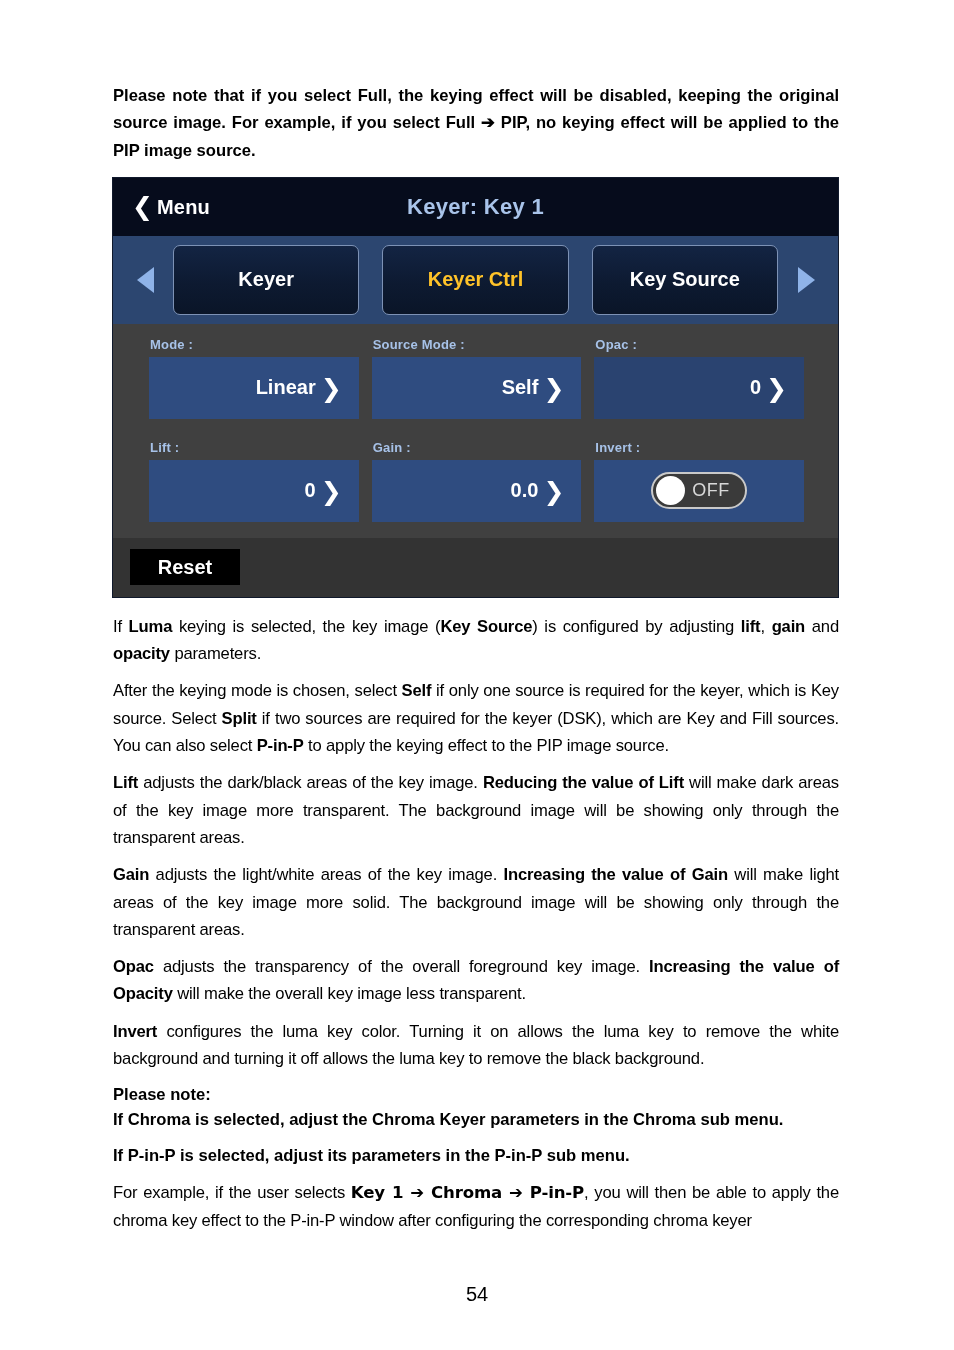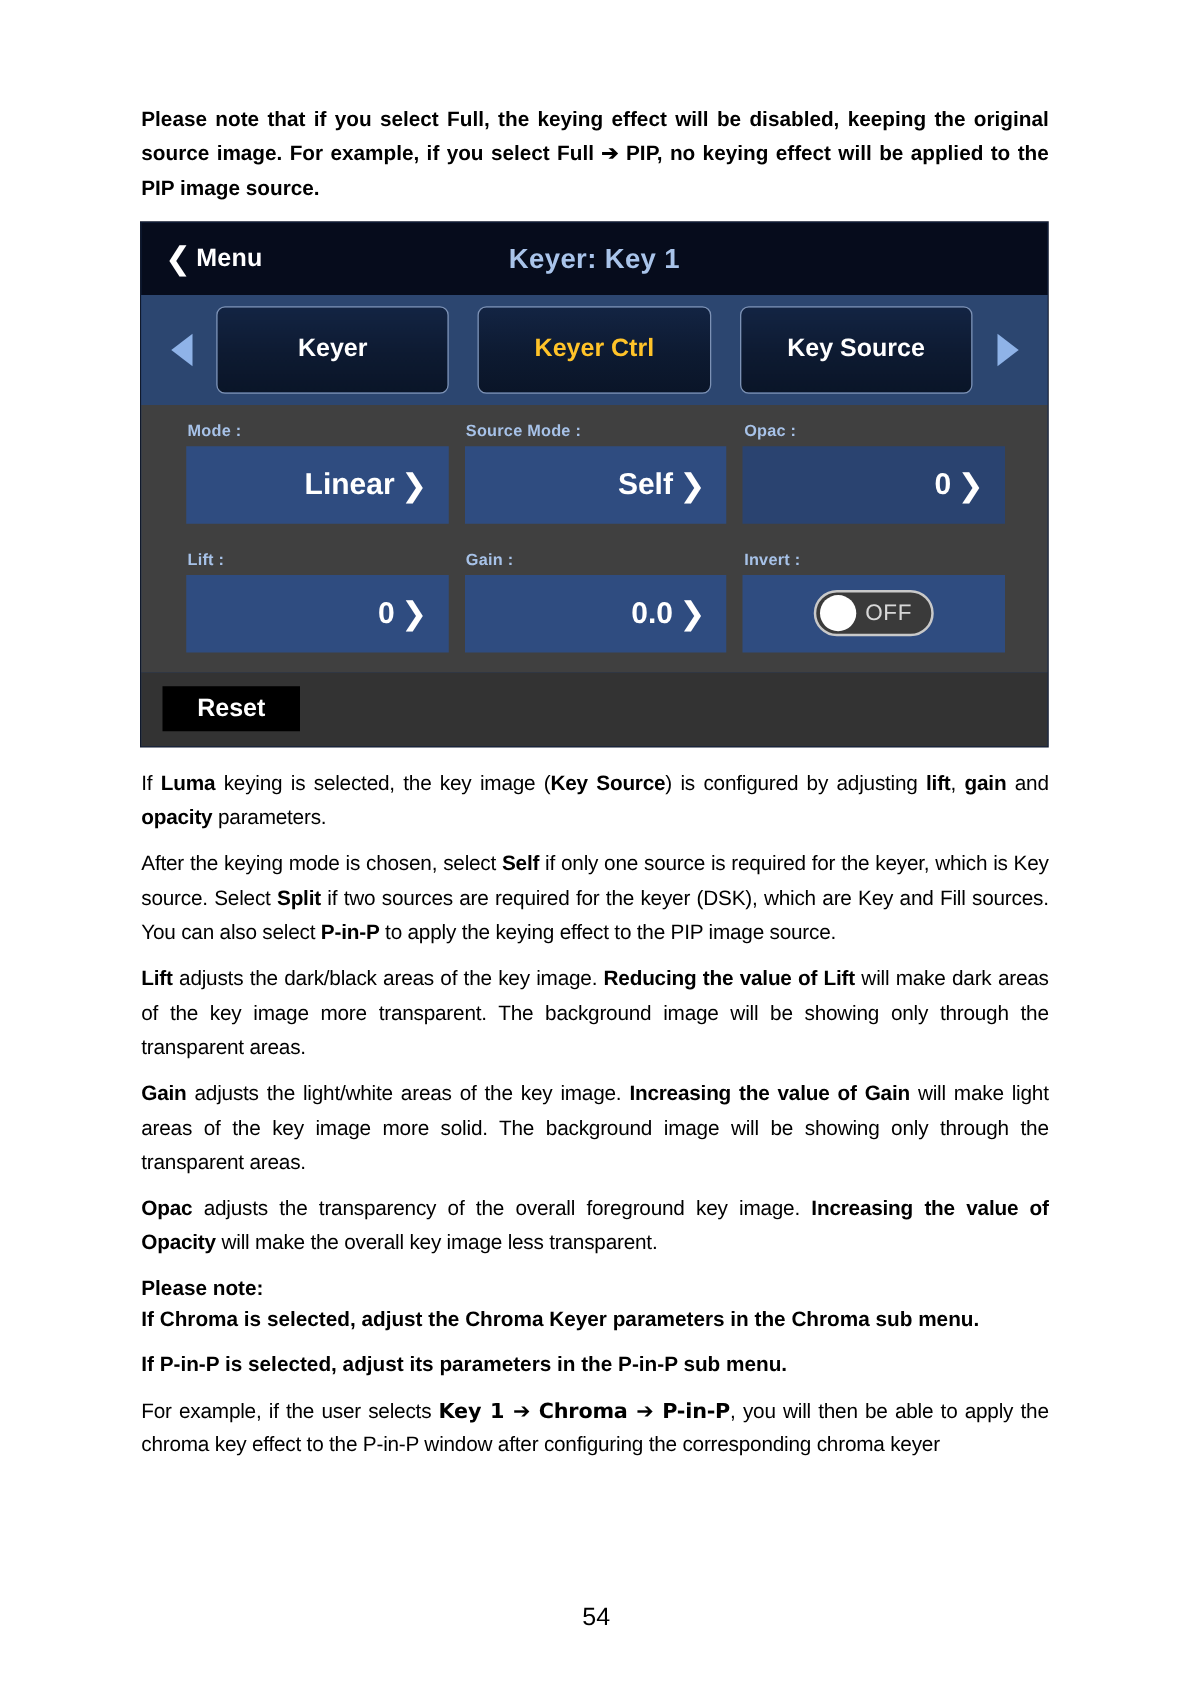--- a/index.html
+++ b/index.html
@@ -183,21 +183,21 @@
     align-items: center;
     justify-content: flex-end;
     padding-right: 19px;
     box-sizing: border-box;
     position: relative;
     cursor: pointer;
   }
   .param-field.dim { background: #2a4370; }
   .param-value {
     color: #ffffff;
-    font-size: 24px;
+    font-size: 20px;
     font-weight: bold;
     margin-right: 24px;
   }
   .field-chevron {
     color: #ffffff;
     font-size: 25px;
     line-height: 1;
     font-family: "DejaVu Sans", sans-serif;
     font-weight: 300;
     position: absolute;
@@ -366,20 +366,21 @@
     <p class="para"><span>If </span><b>Luma</b><span> keying is selected, the key image (</span><b>Key Source</b><span>) is configured by adjusting </span><b>lift</b><span>, </span><b>gain</b><span> and </span><b>opacity</b><span> parameters.</span></p>
 
     <p class="para"><span>After the keying mode is chosen, select </span><b>Self</b><span> if only one source is required for the keyer, which is Key source. Select </span><b>Split</b><span> if two sources are required for the keyer (DSK), which are Key and Fill sources. You can also select </span><b>P-in-P</b><span> to apply the keying effect to the PIP image source.</span></p>
 
     <p class="para"><b>Lift</b><span> adjusts the dark/black areas of the key image. </span><b>Reducing the value of Lift</b><span> will make dark areas of the key image more transparent. The background image will be showing only through the transparent areas.</span></p>
 
     <p class="para"><b>Gain</b><span> adjusts the light/white areas of the key image. </span><b>Increasing the value of Gain</b><span> will make light areas of the key image more solid. The background image will be showing only through the transparent areas.</span></p>
 
     <p class="para"><b>Opac</b><span> adjusts the transparency of the overall foreground key image. </span><b>Increasing the value of Opacity</b><span> will make the overall key image less transparent.</span></p>
 
+    <p class="para"><b>Invert</b><span> configures the luma key color. Turning it on allows the luma key to remove the white background and turning it off allows the luma key to remove the black background.</span></p>
 
     <div class="note-block">
       <div>Please note:</div>
       <div>If Chroma is selected, adjust the Chroma Keyer parameters in the Chroma sub menu.</div>
     </div>
 
     <div class="note-block">
       <div>If P-in-P is selected, adjust its parameters in the P-in-P sub menu.</div>
     </div>
 

